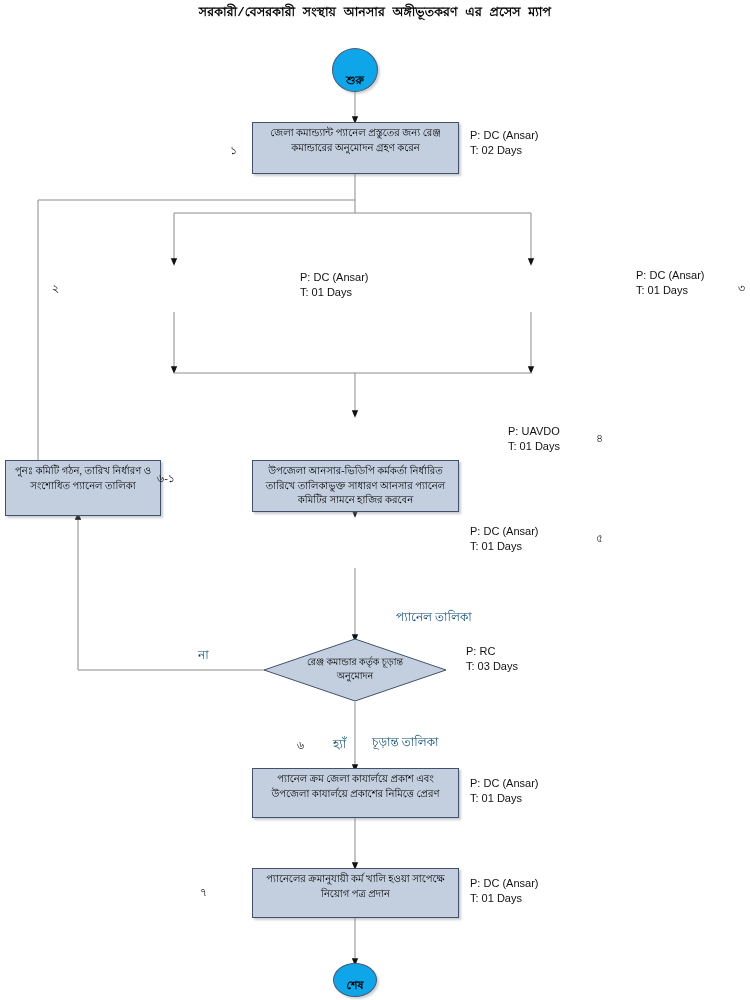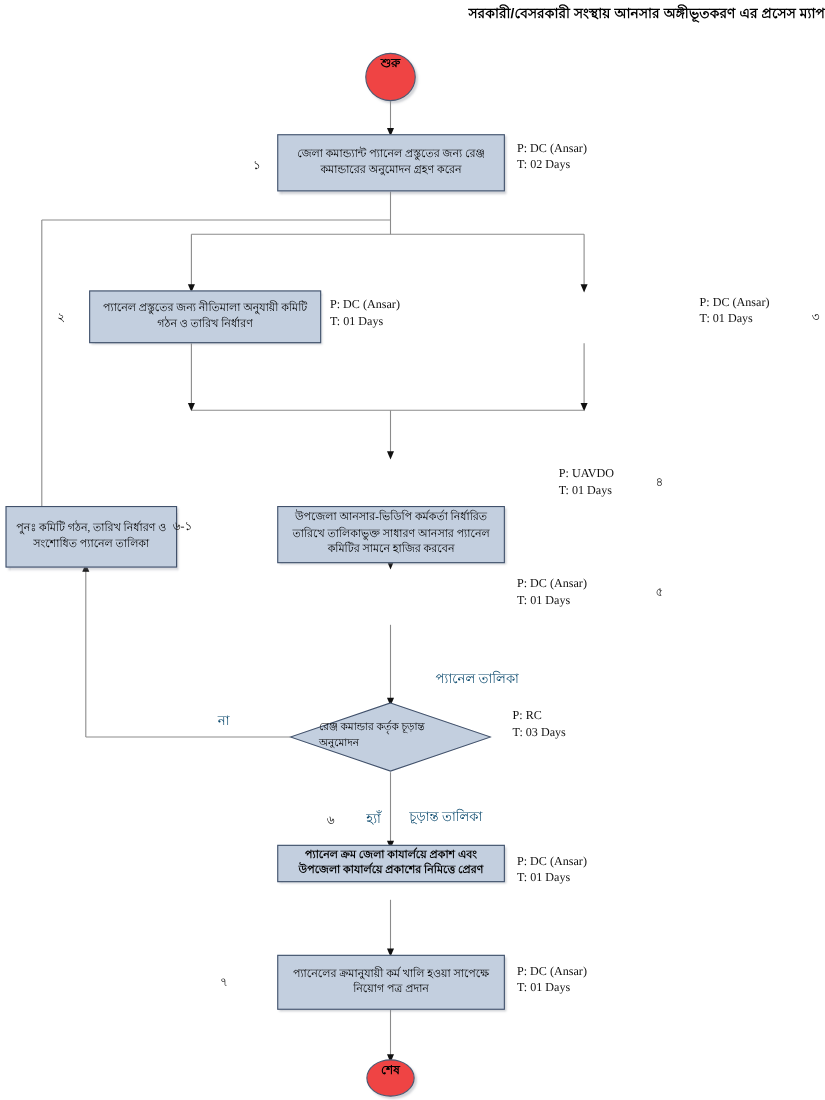--- a/index.html
+++ b/index.html
@@ -26,76 +26,76 @@
     left: 0; top: 0;
     width: 750px;
     height: 1000px;
     pointer-events: none;
   }
   .title {
     position: absolute;
     left: 0;
     top: 3px;
     width: 750px;
-    text-align: right;
+    text-align: center;
     font-size: 12.5px;
     font-weight: bold;
-    font-family: Liberation Sans, sans-serif;
+    font-family: Liberation Mono, monospace;
     letter-spacing: 0.1px;
   }
   .node {
     position: absolute;
     box-sizing: border-box;
     background: #c3cfdf;
     border: 1px solid #41516b;
     display: flex;
-    align-items: center;
+    align-items: flex-start;
     justify-content: center;
     text-align: center;
     font-size: 10px;
     line-height: 1.45;
     padding: 3px 5px;
     box-shadow: 2px 2px 2px rgba(140,145,155,0.45);
   }
   .terminator {
     position: absolute;
     box-sizing: border-box;
-    background: #ef4444;
+    background: #0ea5e9;
     border: 1px solid #4a5a73;
     border-radius: 50%;
     display: flex;
-    align-items: flex-start;
+    align-items: flex-end;
     justify-content: center;
     text-align: center;
     font-size: 11px;
     font-weight: bold;
     box-shadow: 2px 2px 2px rgba(140,145,155,0.4);
   }
   .decision {
     position: absolute;
     display: flex;
     align-items: center;
     justify-content: center;
   }
   .decision .dtext {
     position: relative;
     z-index: 2;
-    text-align: left;
+    text-align: center;
     font-size: 9.5px;
     line-height: 1.45;
     width: 130px;
   }
   .decision svg {
     position: absolute;
     left: 0; top: 0;
   }
   .meta {
     position: absolute;
     font-size: 11px;
-    font-family: Liberation Serif, serif;
+    font-family: Liberation Sans, sans-serif;
     line-height: 1.35;
     white-space: pre-line;
     color: #111;
   }
   .stepnum {
     position: absolute;
     font-size: 11px;
     font-family: "Liberation Serif", "DejaVu Serif", serif;
     color: #111;
   }
@@ -159,23 +159,20 @@
     <span>শুরু</span>
   </div>
 
   <div class="node" style="left:252px; top:122px; width:207px; height:52px;">
     <span>জেলা কমান্ড্যান্ট প্যানেল প্রস্তুতের জন্য রেঞ্জ কমান্ডারের অনুমোদন গ্রহণ করেন</span>
   </div>
   <div class="meta" style="left:470px; top:128px;">P: DC (Ansar)
 T: 02 Days</div>
   <div class="stepnum" style="left:230px; top:142px;">১</div>
 
-  <div class="node" style="left:81px; top:264px; width:211px; height:48px;">
-    <span>প্যানেল প্রস্তুতের জন্য নীতিমালা অনুযায়ী কমিটি গঠন ও তারিখ নির্ধারণ</span>
-  </div>
   <div class="meta" style="left:300px; top:270px;">P: DC (Ansar)
 T: 01 Days</div>
   <div class="stepnum" style="left:52px; top:280px;">২</div>
 
   <div class="meta" style="left:636px; top:268px;">P: DC (Ansar)
 T: 01 Days</div>
   <div class="stepnum" style="left:738px; top:280px;">৩</div>
 
   <div class="node" style="left:252px; top:416px; width:207px; height:52px;margin-top:44px;">
     <span>উপজেলা আনসার-ভিডিপি কর্মকর্তা নির্ধারিত তারিখে তালিকাভুক্ত সাধারণ আনসার প্যানেল কমিটির সামনে হাজির করবেন</span>
@@ -201,21 +198,21 @@
   </div>
   <div class="meta" style="left:466px; top:644px;">P: RC
 T: 03 Days</div>
   <div class="edgelabel big" style="left:396px; top:608px;">প্যানেল তালিকা</div>
   <div class="edgelabel big" style="left:198px; top:646px;">না</div>
 
   <div class="edgelabel big" style="left:333px; top:735px;">হ্যাঁ</div>
   <div class="edgelabel big" style="left:372px; top:733px;text-align:right;">চূড়ান্ত তালিকা</div>
   <div class="stepnum" style="left:297px; top:737px;">৬</div>
 
-  <div class="node" style="left:252px; top:768px; width:207px; height:34px;font-weight:bold;">
+  <div class="node" style="left:252px; top:768px; width:207px; height:50px;">
     <span>প্যানেল ক্রম জেলা কাযার্লয়ে প্রকাশ এবং উপজেলা কাযার্লয়ে প্রকাশের নিমিত্তে প্রেরণ</span>
   </div>
   <div class="meta" style="left:470px; top:776px;">P: DC (Ansar)
 T: 01 Days</div>
 
   <div class="node" style="left:252px; top:868px; width:207px; height:50px;">
     <span>প্যানেলের ক্রমানুযায়ী কর্ম খালি হওয়া সাপেক্ষে নিয়োগ পত্র প্রদান</span>
   </div>
   <div class="meta" style="left:470px; top:876px;">P: DC (Ansar)
 T: 01 Days</div>

